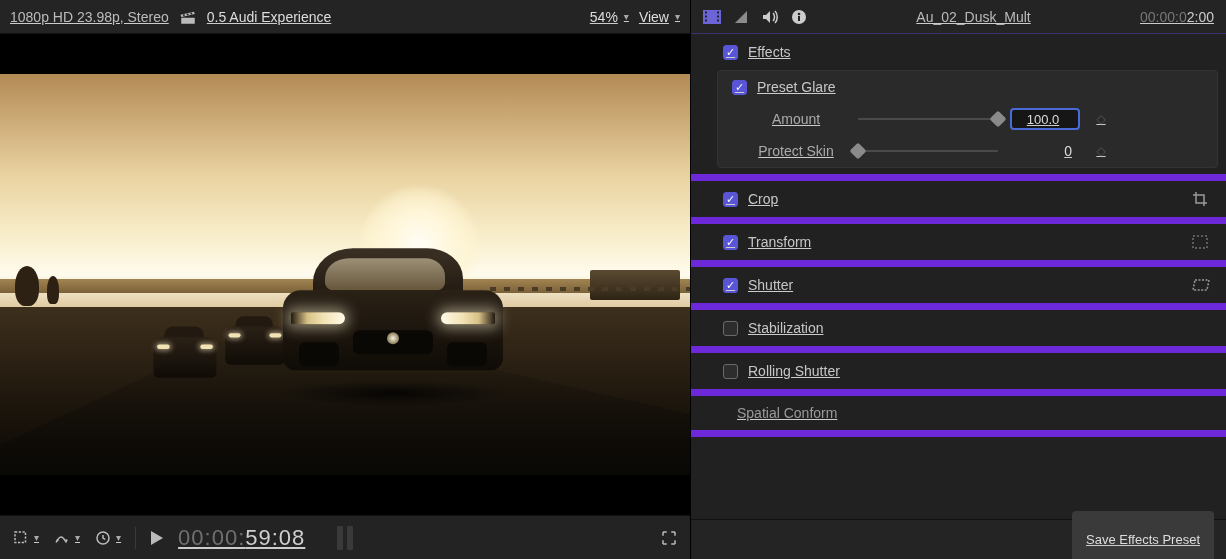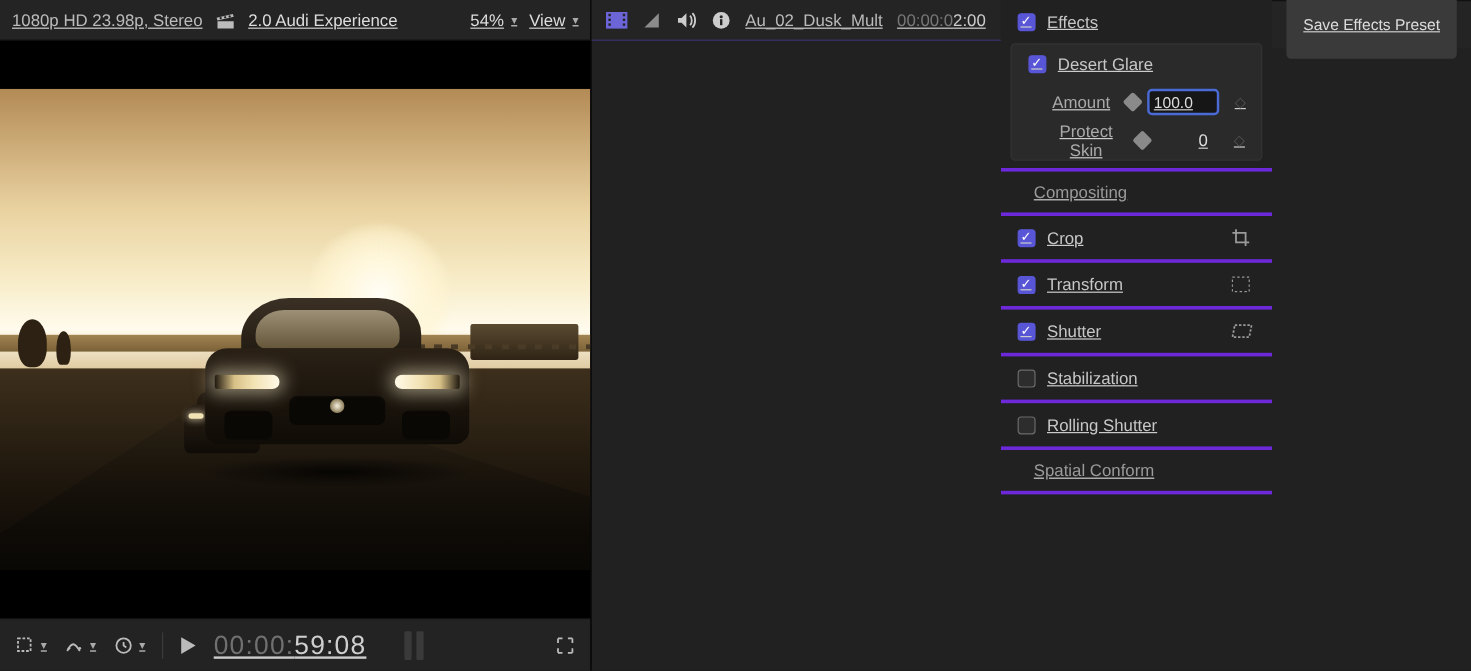--- a/index.html
+++ b/index.html
@@ -1,19 +1,19 @@
 <!DOCTYPE html>
 <html><head>
 <meta charset="utf-8">
 <style>
   * { box-sizing: border-box; margin: 0; padding: 0; }
   html, body { width: 1226px; height: 559px; background: #1a1a1a; font-family: -apple-system, "Helvetica Neue", Arial, sans-serif; color: #ccc; overflow: hidden; }
   .app { display: flex; width: 100%; height: 100%; text-decoration: underline; }
   .left { width: 690px; display: flex; flex-direction: column; background: #1a1a1a; }
-  .right { flex: 1; display: flex; background: #212121; border-left: 1px solid #000; }
+  .right { flex: 1; display: flex; flex-direction: column; background: #212121; border-left: 1px solid #000; }
 
   
   .viewer-top { height: 34px; display: flex; align-items: center; padding: 0 10px; font-size: 14px; color: #ccc; background: #242424; border-bottom: 1px solid #111; gap: 10px; }
   .format { color: #bbb; }
   .clapper { color: #bbb; font-size: 14px; }
   .title { color: #ddd; flex: 1; }
   .zoom { color: #ddd; display: flex; align-items: center; gap: 6px; cursor: pointer; }
   .view { color: #ddd; display: flex; align-items: center; gap: 6px; cursor: pointer; }
   .chev { font-size: 10px; color: #aaa; }
 
@@ -74,37 +74,37 @@
   .insp-top { height: 34px; background:#242424; border-bottom:1px solid #3a3270; display:flex; align-items:center; padding:0 12px; gap:12px; font-size:14px;}
   .insp-tabs { display:flex; gap:12px; align-items:center;}
   .itab { color:#8c8c8c; cursor:pointer; display:flex; align-items:center;}
   .itab.active { color:#6b65d8; }
   .clip-name { flex:1; text-align:center; color:#bbb; }
   .timecode { color:#777; font-feature-settings: "tnum"; }
   .timecode .end { color:#ccc; }
 
   
   .insp-body { flex:1; overflow:auto; font-size:14px;}
-  .section { border-bottom:3px solid #6d28d9; }
+  .section { border-bottom:7px solid #6d28d9;padding-left:18px; }
   .sec-row { display:flex; align-items:center; height:36px; padding: 0 14px; gap:10px;}
   .sec-row.sub { padding-left: 28px; height:34px; }
   .cbox { width:15px; height:15px; border-radius:3px; border:1px solid #6b6b6b; background:#2d2d2d; display:flex; align-items:center; justify-content:center; cursor:pointer; flex-shrink:0;}
   .cbox.on { background:#5856d6; border-color:#5856d6;}
   .cbox.on::after { content:"✓"; color:#fff; font-size:11px; line-height:1;}
   .sec-label { color:#c7c7c7; }
   .sec-label.dim { color:#9a9a9a; }
   .sec-spacer { flex:1; }
   .glyph { color:#9a9a9a; font-size:14px; width:20px; text-align:center;}
   .effect-block { background:#2a2a2a; border:1px solid #333; border-radius:4px; margin:0 8px 6px 8px; }
   .param-row { display:flex; align-items:center; height:32px; padding:0 12px 0 28px; gap:12px;}
   .param-label { color:#aaa; width:100px;text-align:center; }
   .slider { flex:1; max-width:140px; height:14px; position:relative; }
   .track { position:absolute; top:6px; left:0; right:0; height:2px; background:#4a4a4a; border-radius:1px;}
   .thumb { position:absolute; top:1px; width:12px; height:12px; background:#8a8a8a; border-radius:2px; transform:translateX(-50%) rotate(45deg);}
-  .valuebox { width:89px; height:22px; background:#1c1c1c; border:1px solid #3a3a3a; border-radius:4px; color:#ddd; font-size:13px; text-align:left; padding:2px 8px 0 4px; }
+  .valuebox { width:70px; height:22px; background:#1c1c1c; border:1px solid #3a3a3a; border-radius:4px; color:#ddd; font-size:13px; text-align:center; padding:2px 8px 0 4px; }
   .valuebox.focus { border:2px solid #4a6bd6; background:#161616;}
   .valuetxt { width:70px; text-align:right; color:#ddd; padding-right:8px;}
   .kf { color:#555; font-size:12px; width:18px; text-align:center;}
 
   
   .insp-bottom { height:40px; background:#242424; border-top:1px solid #111; display:flex; align-items:center; justify-content:flex-end; padding:0 12px;}
   .save-btn { background:#3a3a3a; color:#ddd; border:none; border-radius:4px; padding:21px 14px; font-size:13px; cursor:pointer;}
 
   svg { display:block; }
   .icon-sm { width:18px; height:18px; }
@@ -116,21 +116,21 @@
 
   <div class="left">
     <div class="viewer-top">
       <span class="format">1080p HD 23.98p, Stereo</span>
       <span class="clapper">
         <svg class="icon-sm" viewBox="0 0 24 24">
             <path fill="#bbb" d="M2 9l18-4 1 3L3 12zM3 13h18v8H3z"></path>
             <path fill="#222" d="M5 9l2-1 1 2-2 1zM10 8l2-1 1 2-2 1zM15 7l2-1 1 2-2 1z"></path>
           </svg>
       </span>
-      <span class="title">2.0 Audi Experience</span>
+      <span class="title">0.5 Audi Experience</span>
       <span class="zoom">
         <span>54%</span>
         <span class="chev">▾</span>
       </span>
       <span class="view">
         <span>View</span>
         <span class="chev">▾</span>
       </span>
     </div>
 
@@ -273,21 +273,21 @@
 
       <div class="section">
         <div class="sec-row">
           <div class="cbox on"></div>
           <span class="sec-label">Effects</span>
         </div>
 
         <div class="effect-block">
           <div class="sec-row" style="height:32px;">
             <div class="cbox on"></div>
-            <span class="sec-label">Desert Glare</span>
+            <span class="sec-label">Preset Glare</span>
           </div>
           <div class="param-row">
             <span class="param-label">Amount</span>
             <div class="slider">
               <div class="track"></div>
               <div class="thumb" style="left:100%;"></div>
             </div>
             <div class="valuebox focus">100.0</div>
             <span class="kf">◇</span>
           </div>
@@ -296,25 +296,20 @@
             <div class="slider">
               <div class="track"></div>
               <div class="thumb" style="left:0%;"></div>
             </div>
             <div class="valuetxt">0</div>
             <span class="kf">◇</span>
           </div>
         </div>
       </div>
 
-      <div class="section">
-        <div class="sec-row sub">
-          <span class="sec-label dim">Compositing</span>
-        </div>
-      </div>
 
       <div class="section">
         <div class="sec-row">
           <div class="cbox on"></div>
           <span class="sec-label">Crop</span>
           <span class="sec-spacer"></span>
           <span class="glyph">
             <svg width="16" height="16" viewBox="0 0 16 16">
                 <path d="M4 1v11h11M1 4h11v11" stroke="#9a9a9a" fill="none" stroke-width="1.5"></path>
               </svg>

